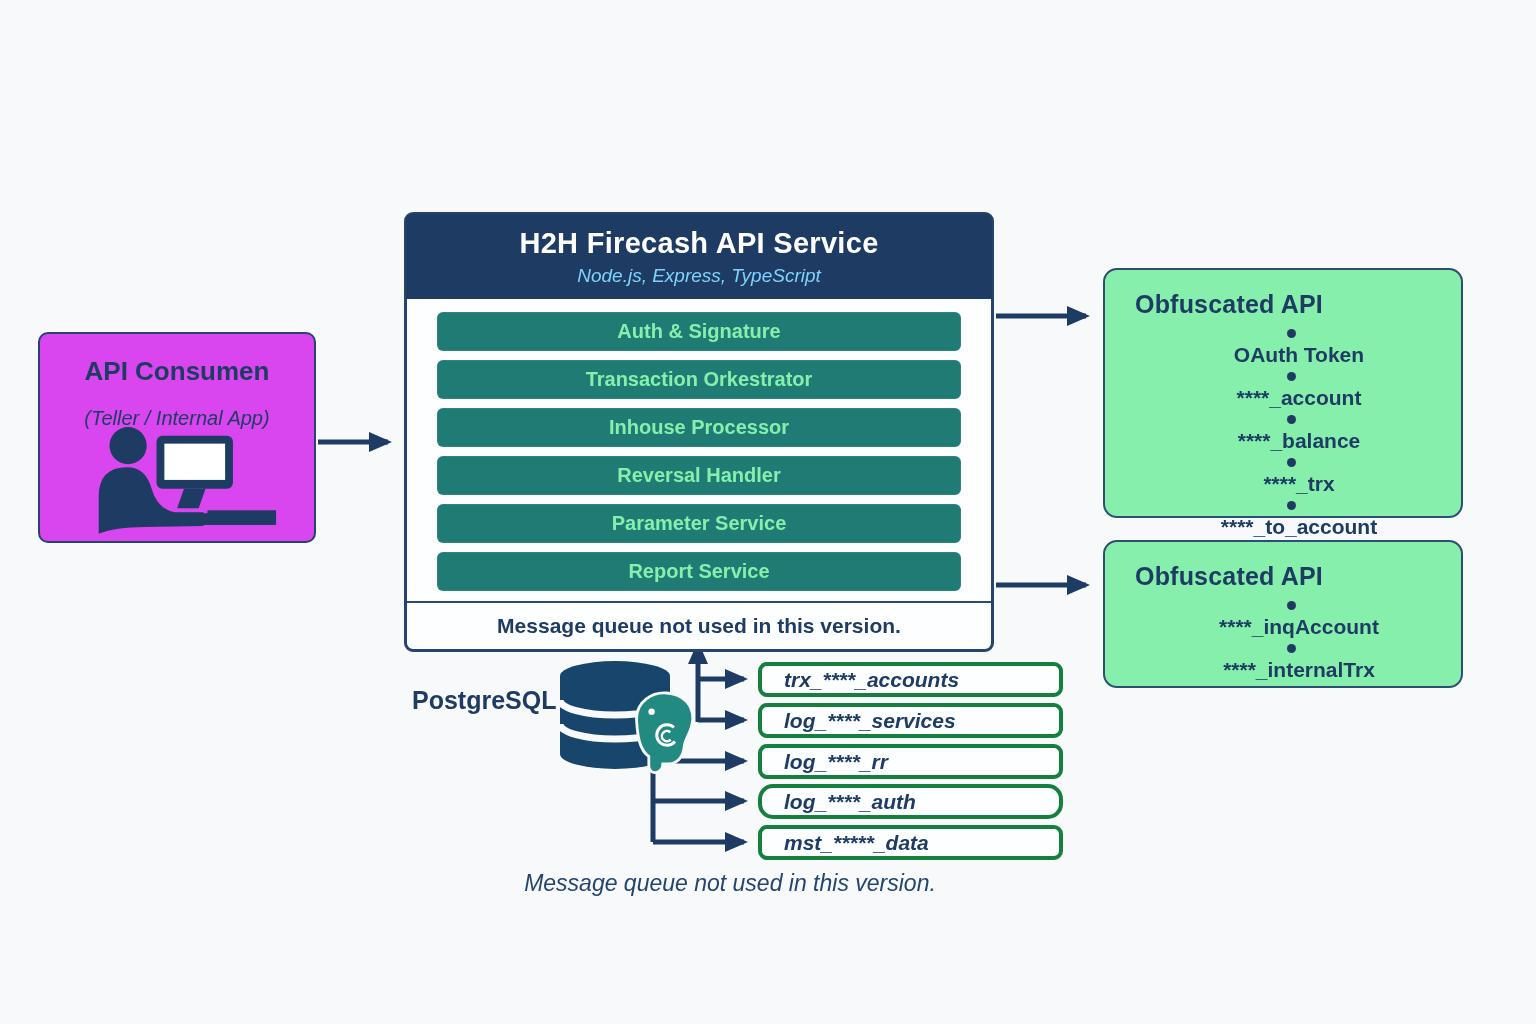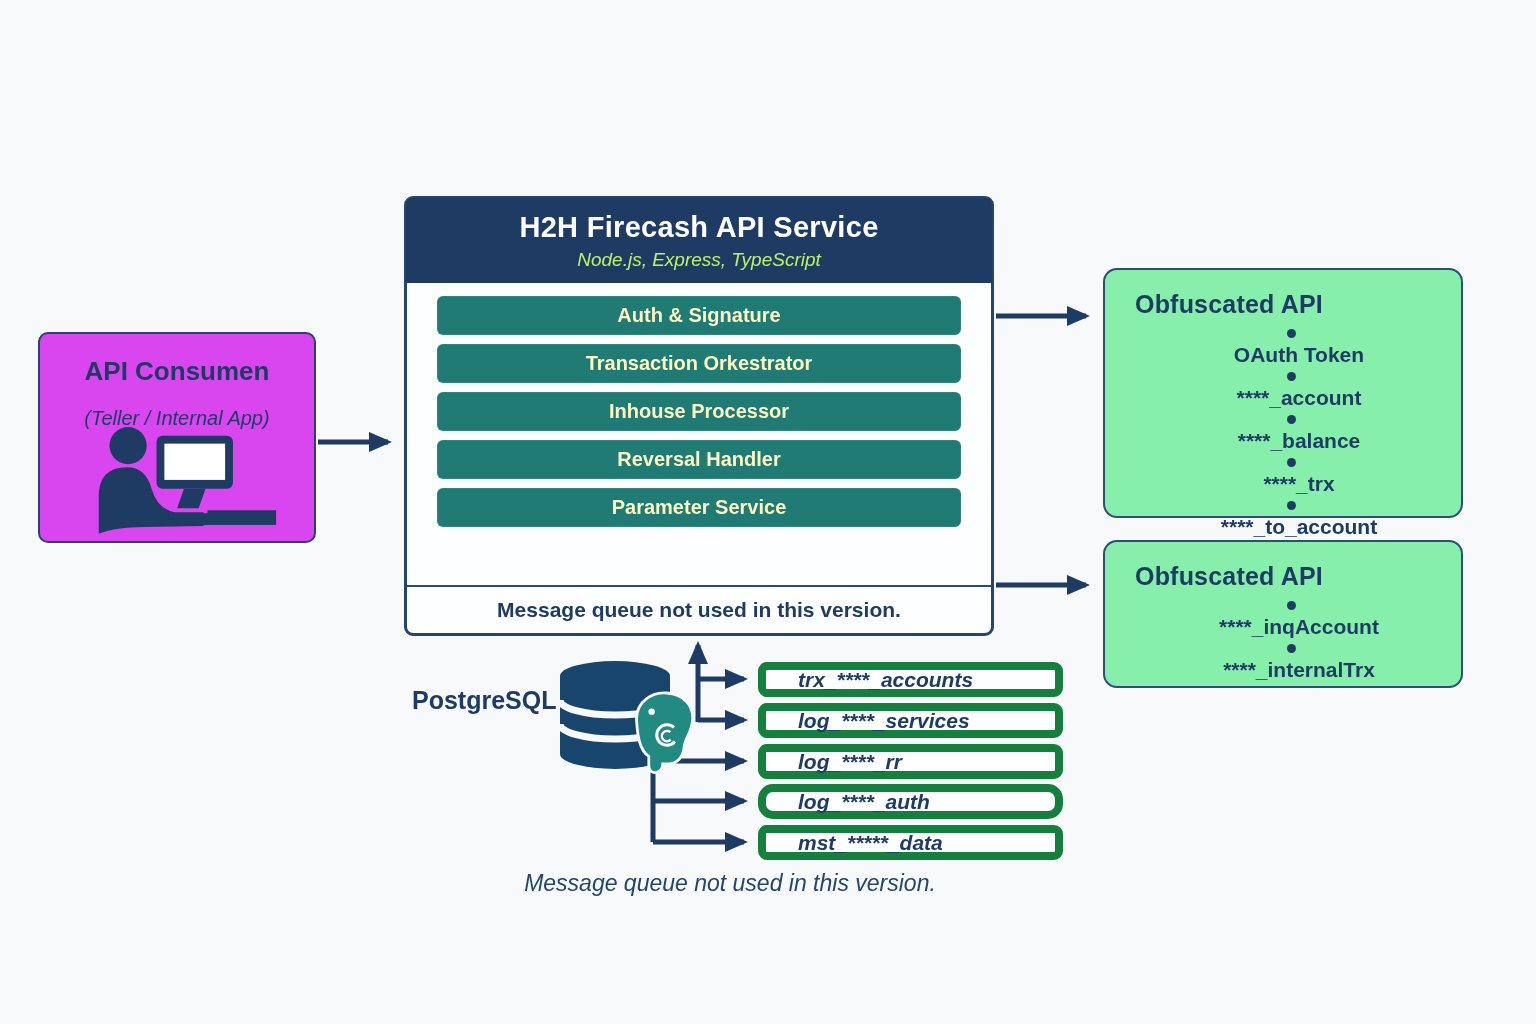--- a/index.html
+++ b/index.html
@@ -7,38 +7,38 @@
     width:1536px;height:1024px;position:relative;overflow:hidden;
     background:#f7f9fb;
     font-family:"Liberation Sans", sans-serif;
     color:#1e3c63;
   }
   .abs{position:absolute;}
   
   #arrow-layer{left:0;top:0;}
   
   .service-box{
-    left:404px;top:196px;width:590px;height:440px;
+    left:404px;top:212px;width:590px;height:440px;
     background:#fdfeff;border:3px solid #24466e;border-radius:9px;
     box-sizing:border-box;
   }
   .service-header{
     position:absolute;left:-1px;top:-1px;right:-1px;height:85px;
     background:#1e3c63;border-radius:6px 6px 0 0;
     text-align:center;color:#ffffff;
   }
   .service-title{font-size:29px;font-weight:bold;letter-spacing:.3px;margin-top:13px;}
-  .service-subtitle{font-size:19px;font-style:italic;margin-top:5px;color:#bef264;}
+  .service-subtitle{font-size:19px;font-style:italic;margin-top:5px;color:#7dd3fc;}
   .module-stack{
     position:absolute;left:30px;right:30px;top:97px;
     display:flex;flex-direction:column;gap:9px;
   }
   .module-bar{
     position:relative;height:39px;border-radius:6px;background:#1f7b74;
-    color:#fef9c3;font-size:20px;font-weight:bold;
+    color:#86efac;font-size:20px;font-weight:bold;
     display:flex;align-items:center;justify-content:center;
     box-shadow:inset 0 0 0 1px rgba(255,255,255,.08);
   }
   .faded-glyph{
     position:absolute;right:58px;top:9px;width:104px;height:21px;opacity:.45;
   }
   .faded-glyph .row{
     height:6px;margin-bottom:6px;
     background:repeating-linear-gradient(90deg, #d9ece9 0 5px, transparent 5px 10px, #d9ece9 10px 28px, transparent 28px 37px);
   }
@@ -71,23 +71,23 @@
     display:flex;align-items:center;flex-direction:column;
   }
   .obf-item .bullet{
     width:9px;height:9px;border-radius:50%;background:#1e3c63;
     margin-right:15px;flex:0 0 auto;
   }
   
   .pg-label{left:412px;top:686px;font-size:25px;font-weight:bold;}
   .table-box{
     left:758px;width:305px;height:35px;
-    background:#fdfeff;border:8px solid #15803d;border-radius:9px;
+    background:#fdfeff;border:4px solid #15803d;border-radius:9px;
     box-sizing:border-box;display:flex;align-items:center;
-    padding-left:32px;font-size:21px;font-style:italic;font-weight:600;
+    padding-left:22px;font-size:21px;font-style:italic;font-weight:600;
   }
   .bottom-note{
     left:330px;top:870px;width:800px;text-align:center;
     font-size:23px;font-style:italic;font-weight:500;color:#24466e;
   }
 </style>
 </head>
 <body>
 
 <svg id="arrow-layer" class="abs" width="1536" height="1024" viewBox="0 0 1536 1024">
@@ -124,20 +124,26 @@
     </div>
     <div class="module-bar">
       <span>Inhouse Processor</span>
     </div>
     <div class="module-bar">
       <span>Reversal Handler</span>
     </div>
     <div class="module-bar">
       <span>Parameter Service</span>
     </div>
+    <div class="module-bar">
+      <span>Report Service</span>
+      <span class="faded-glyph">
+        <span class="row"></span><span class="row"></span>
+      </span>
+    </div>
   </div>
   <div class="service-footer">Message queue not used in this version.</div>
 </div>
 
 <div class="abs consumer-box">
   <div class="consumer-title">API Consumen</div>
   <div class="consumer-subtitle">(Teller / Internal App)</div>
   <svg class="abs" style="left:44px;top:82px;" width="196" height="118" viewBox="0 0 200 120">
     <g fill="#1e3c63">
       <circle cx="45" cy="30" r="19"></circle>

